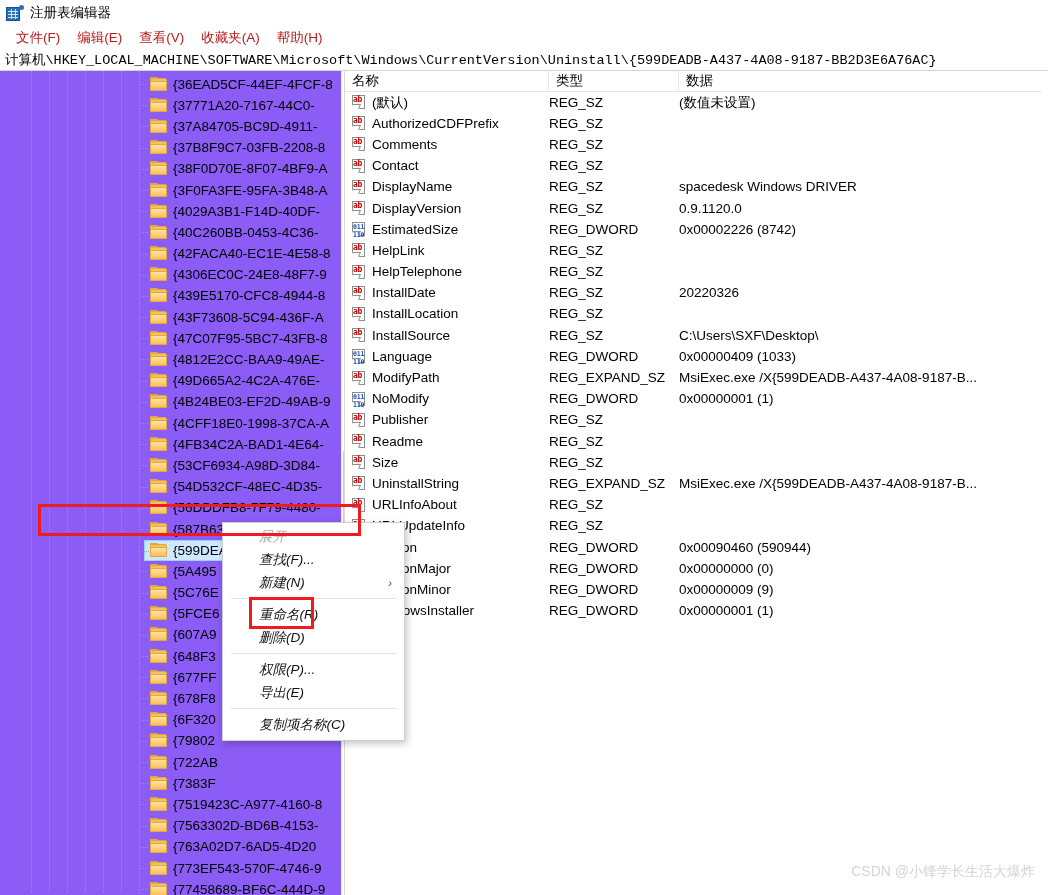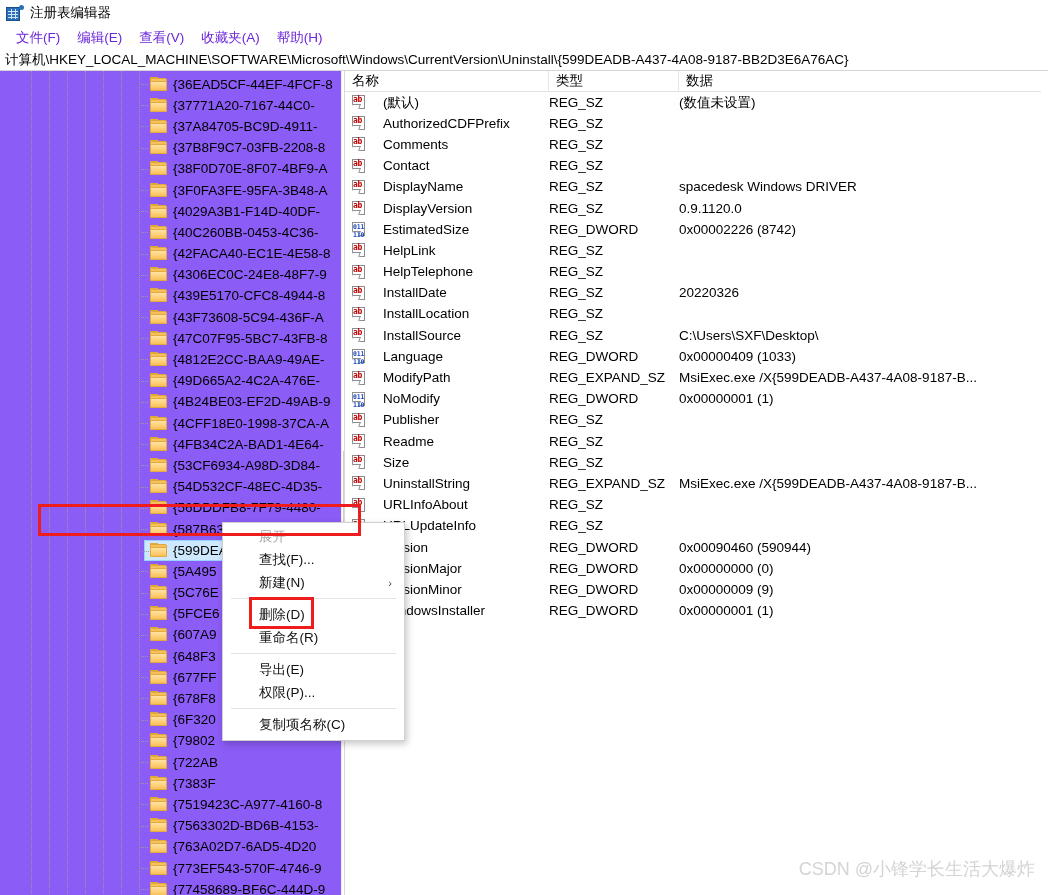--- a/index.html
+++ b/index.html
@@ -53,34 +53,35 @@
   }
 
   
   .menubar {
     position: absolute; left: 0; top: 26px; width: 1048px; height: 23px;
     background: #ffffff;
     display: flex; align-items: center;
     padding-left: 8px;
   }
   .menubar .mi {
-    font-size: 13.5px; color: #6d28d9;
+    font-size: 13.5px; color: #b91c1c;
     padding: 2px 9px 2px 8px;
     white-space: nowrap;
     cursor: default;
   }
 
   
   .addrbar {
     position: absolute; left: 0; top: 49px; width: 1048px; height: 22px;
     background: #ffffff;
     border-bottom: 1px solid #d4d4d4;
     display: flex; align-items: center;
     padding-left: 5px;
     overflow: hidden;
+    font-family: Liberation Mono, monospace;
   }
   .addrbar .path {
     font-size: 13.5px; color: #000; white-space: nowrap;
   }
 
   
   .content {
     position: absolute; left: 0; top: 71px; width: 1048px; height: 824px;
     background: #ffffff;
   }
@@ -189,21 +190,21 @@
     height: 21.2px;
     display: flex; align-items: center;
     white-space: nowrap;
   }
   .lcell { font-size: 13.5px; color: #000; line-height: 16px; overflow: hidden; }
   .lcell.c-name { width: 204px; display: flex; align-items: center; padding-left: 7px; }
   .lcell.c-type { width: 130px; }
   .lcell.c-data { width: 355px; }
 
   .vicon {
-    width: 14px; height: 15px; position: relative; flex: none; margin-right: 17px;
+    width: 14px; height: 15px; position: relative; flex: none; margin-right: 6px;
   }
   .vicon .pg {
     position: absolute; left: 0; top: 0; width: 13px; height: 14px;
     background: #ffffff; border: 1px solid #8d8d8d;
   }
   .vicon .pg::after {
     content: ""; position: absolute; left: -1px; bottom: -1px;
     width: 7px; height: 4px;
     background: #ffffff;
     border-right: 1px solid #8d8d8d;
@@ -221,20 +222,21 @@
 
   
   .ctxmenu {
     position: absolute; left: 222px; top: 522px;
     width: 183px; height: 219px;
     background: #ffffff;
     border: 1px solid #d0d0d0;
     box-shadow: 2px 3px 7px rgba(0,0,0,0.22);
     padding: 2px 0;
     z-index: 40;
+    font-style: italic;
   }
   .ctxitem {
     height: 23px; display: flex; align-items: center;
     padding-left: 36px; padding-right: 10px;
     font-size: 13.5px; color: #111;
     position: relative;
     white-space: nowrap;
   }
   .ctxitem.disabled { color: #a7a7a7; }
   .ctxitem .submark {
@@ -250,21 +252,21 @@
   .redbox {
     position: absolute; border: 3px solid #ee1c1c; z-index: 60;
     pointer-events: none;
   }
   #redbox-selected-key { left: 38px; top: 504px; width: 323px; height: 32px; }
   #redbox-delete-item  { left: 249px; top: 597px; width: 65px; height: 32px; }
 
   
   .watermark {
     position: absolute; right: 13px; bottom: 14px;
-    font-size: 18px; color: #d4d4d4;
+    font-size: 14px; color: #d4d4d4;
     white-space: nowrap; z-index: 70;
     font-family: "Liberation Sans", sans-serif;
   }
 </style>
 </head>
 <body>
 
 <div id="app">
 
   <div class="titlebar">
@@ -949,31 +951,31 @@
       </div>
       <div class="ctxitem">
         <span>查找(F)...</span>
       </div>
       <div class="ctxitem">
         <span>新建(N)</span>
         <span class="submark">›</span>
       </div>
       <div class="ctxsep"></div>
       <div class="ctxitem">
+        <span>重命名(R)</span>
+      </div>
+      <div class="ctxitem">
         <span>删除(D)</span>
-      </div>
-      <div class="ctxitem">
-        <span>重命名(R)</span>
       </div>
       <div class="ctxsep"></div>
       <div class="ctxitem">
+        <span>权限(P)...</span>
+      </div>
+      <div class="ctxitem">
         <span>导出(E)</span>
-      </div>
-      <div class="ctxitem">
-        <span>权限(P)...</span>
       </div>
       <div class="ctxsep"></div>
       <div class="ctxitem">
         <span>复制项名称(C)</span>
       </div>
     </div>
 
   <div class="redbox" id="redbox-selected-key"></div>
   <div class="redbox" id="redbox-delete-item"></div>
 

